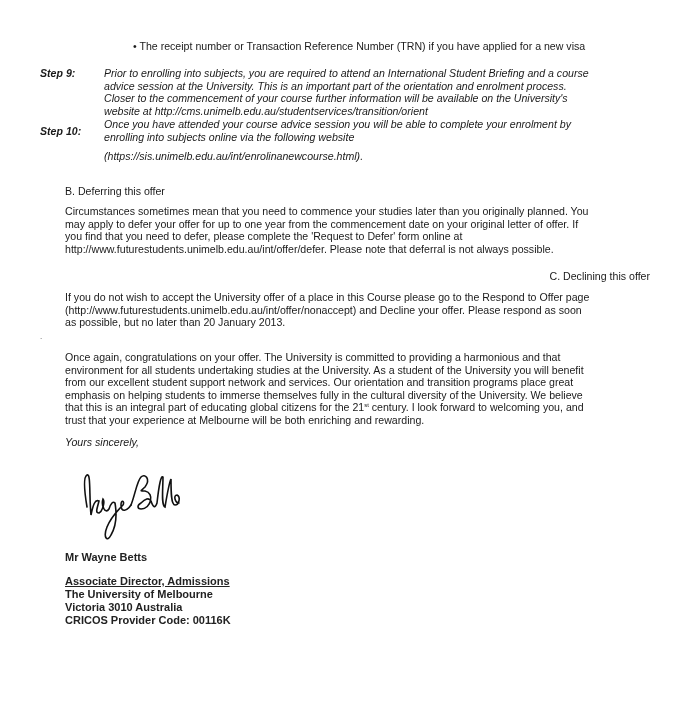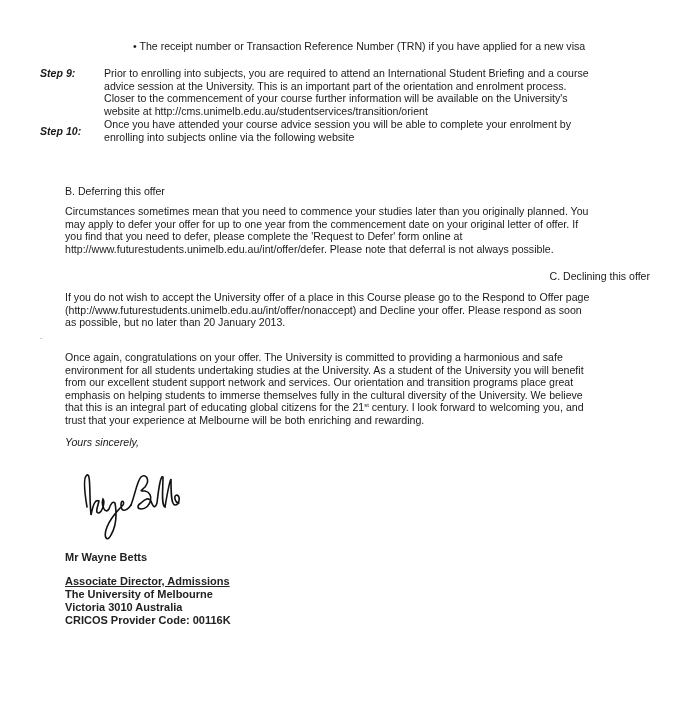--- a/index.html
+++ b/index.html
@@ -4,21 +4,21 @@
   <style>
     html, body { margin: 0; padding: 0; background: #ffffff; }
     body {
       width: 676px; height: 703px; position: relative; overflow: hidden;
       font-family: "Liberation Sans", sans-serif; color: #1a1a1a;
       font-size: 10.6px; line-height: 12.6px;
     }
     .abs { position: absolute; }
     .bullet { left: 133px; top: 40px; white-space: nowrap; }
     .step-label { left: 40px; font-weight: bold; font-style: italic; }
-    .step-text { left: 104px; width: 545px; }
+    .step-text { left: 104px; width: 545px; font-style: italic; }
     .section { left: 65px; width: 585px; }
     .heading { font-weight: normal; }
     .stray-dot { left: 40px; top: 333px; font-size: 8px; line-height: 8px; color: #444; }
     sup { font-size: 6px; line-height: 0; vertical-align: 4px; }
     .sig-block { left: 65px; font-size: 11px; line-height: 13px; color: #222; font-weight: bold; }
     .underline { text-decoration: underline; }
     .signature { left: 75px; top: 465px; width: 130px; height: 80px; }
   </style>
 </head>
 <body>
@@ -30,41 +30,42 @@
   <div>Prior to enrolling into subjects, you are required to attend an International Student Briefing and a course</div>
   <div>advice session at the University. This is an important part of the orientation and enrolment process.</div>
   <div>Closer to the commencement of your course further information will be available on the University's</div>
   <div>website at http://cms.unimelb.edu.au/studentservices/transition/orient</div>
 </div>
 
 <div class="abs step-label" style="top:125px;">Step 10:</div>
 <div class="abs step-text" style="top:118px;">
   <div>Once you have attended your course advice session you will be able to complete your enrolment by</div>
   <div>enrolling into subjects online via the following website</div>
+  <div style="margin-top:7px;">(https://sis.unimelb.edu.au/int/enrolinanewcourse.html).</div>
 </div>
 
 <div class="abs section heading" style="top:185px;">B. Deferring this offer</div>
 <div class="abs section" style="top:205px;">
   <div>Circumstances sometimes mean that you need to commence your studies later than you originally planned.  You</div>
   <div>may apply to defer your offer for up to one year from the commencement date on your original letter of offer.  If</div>
   <div>you find that you need to defer, please complete the 'Request to Defer' form online at</div>
   <div>http://www.futurestudents.unimelb.edu.au/int/offer/defer. Please note that deferral is not always possible.</div>
 </div>
 
 <div class="abs section heading" style="top:270px;text-align:right;">C. Declining this offer</div>
 <div class="abs section" style="top:291px;">
   <div>If you do not wish to accept the University offer of a place in this Course please go to the Respond to Offer page</div>
   <div>(http://www.futurestudents.unimelb.edu.au/int/offer/nonaccept) and Decline your offer. Please respond as soon</div>
   <div>as possible, but no later than 20 January 2013.</div>
 </div>
 
 <div class="abs stray-dot">.</div>
 
 <div class="abs section" style="top:351px;">
-  <div>Once again, congratulations on your offer.  The University is committed to providing a harmonious and safe</div>
+  <div>Once again, congratulations on your offer.  The University is committed to providing a harmonious and that</div>
   <div>environment for all students undertaking studies at the University.  As a student of the University you will benefit</div>
   <div>from our excellent student support network and services. Our orientation and transition programs place great</div>
   <div>emphasis on helping students to immerse themselves fully in the cultural diversity of the University.  We believe</div>
   <div><span>that this is an integral part of educating global citizens for the 21</span><sup>st</sup><span> century. I look forward to welcoming you, and</span></div>
   <div>trust that your experience at Melbourne will be both enriching and rewarding.</div>
 </div>
 <div class="abs section" style="top:436px;font-style:italic;">Yours sincerely,</div>
 
 <svg class="abs signature" viewBox="0 0 130 80">
   <path d="M12 42 C10 30, 8 12, 12 10 C16 8, 14 30, 16 50 C18 40, 20 34, 24 36 C22 44, 20 48, 24 48 C28 46, 30 36, 28 34 C26 40, 30 50, 34 44 C36 38, 38 36, 40 38 C42 50, 42 60, 36 70 C32 78, 28 72, 32 62 C36 52, 44 44, 48 40 C50 36, 46 34, 46 40 C46 48, 52 46, 56 40" fill="none" stroke="#111" stroke-width="1.6" stroke-linecap="round"></path>

